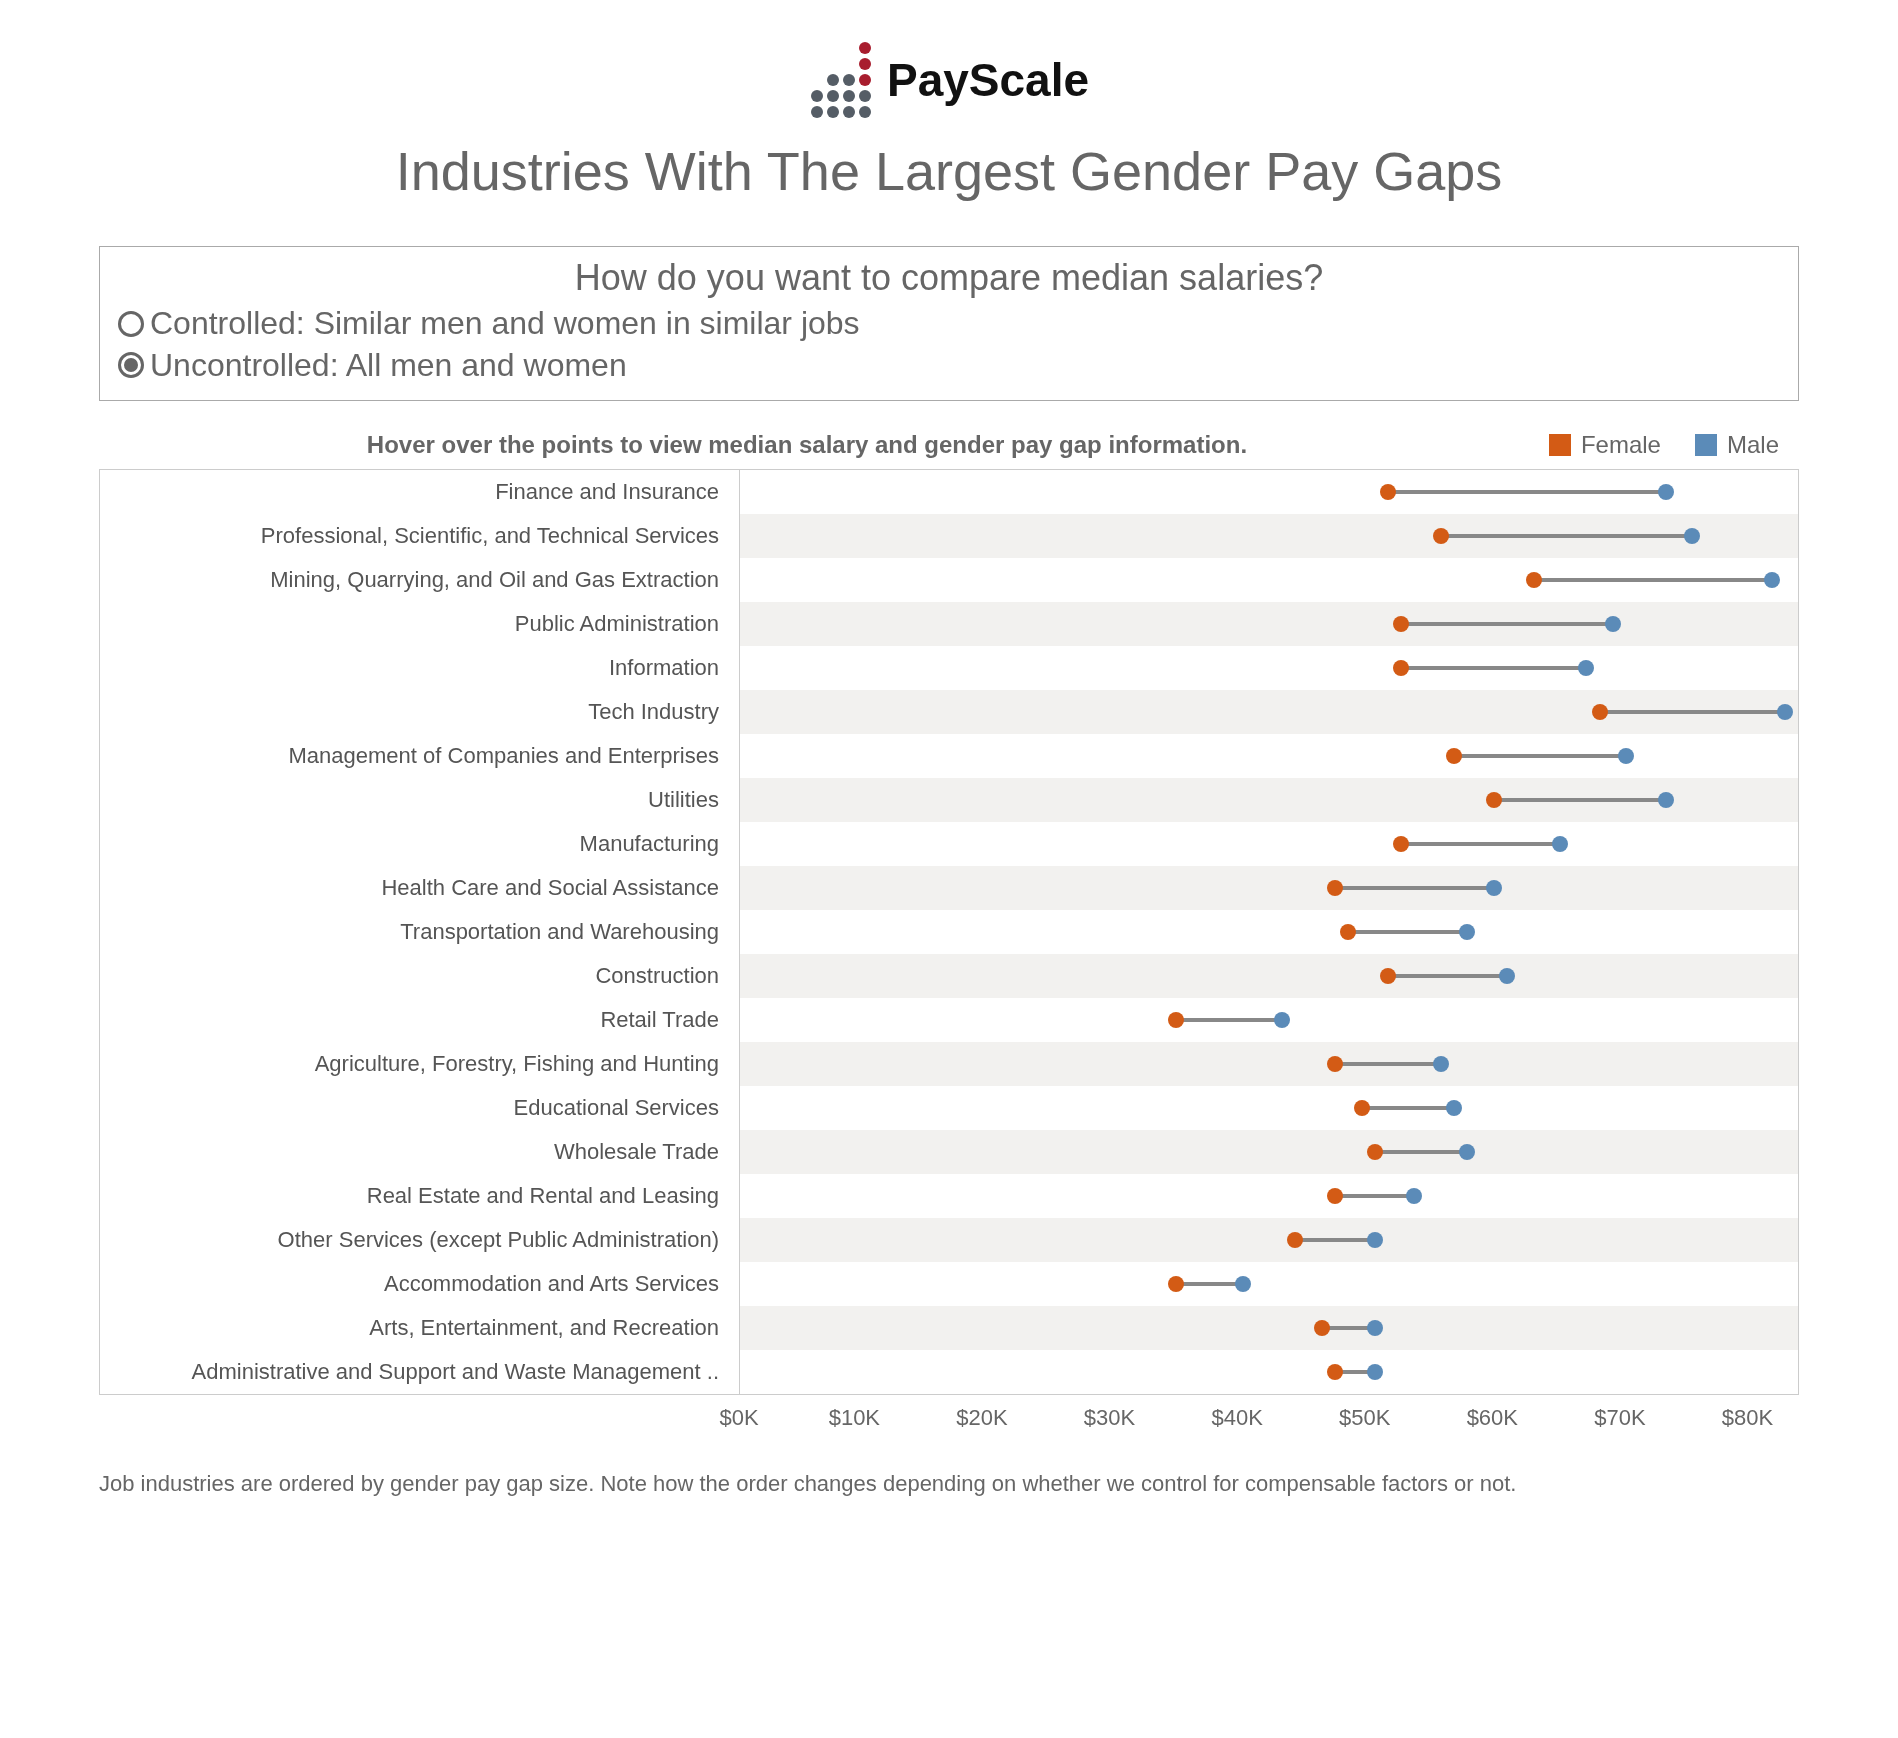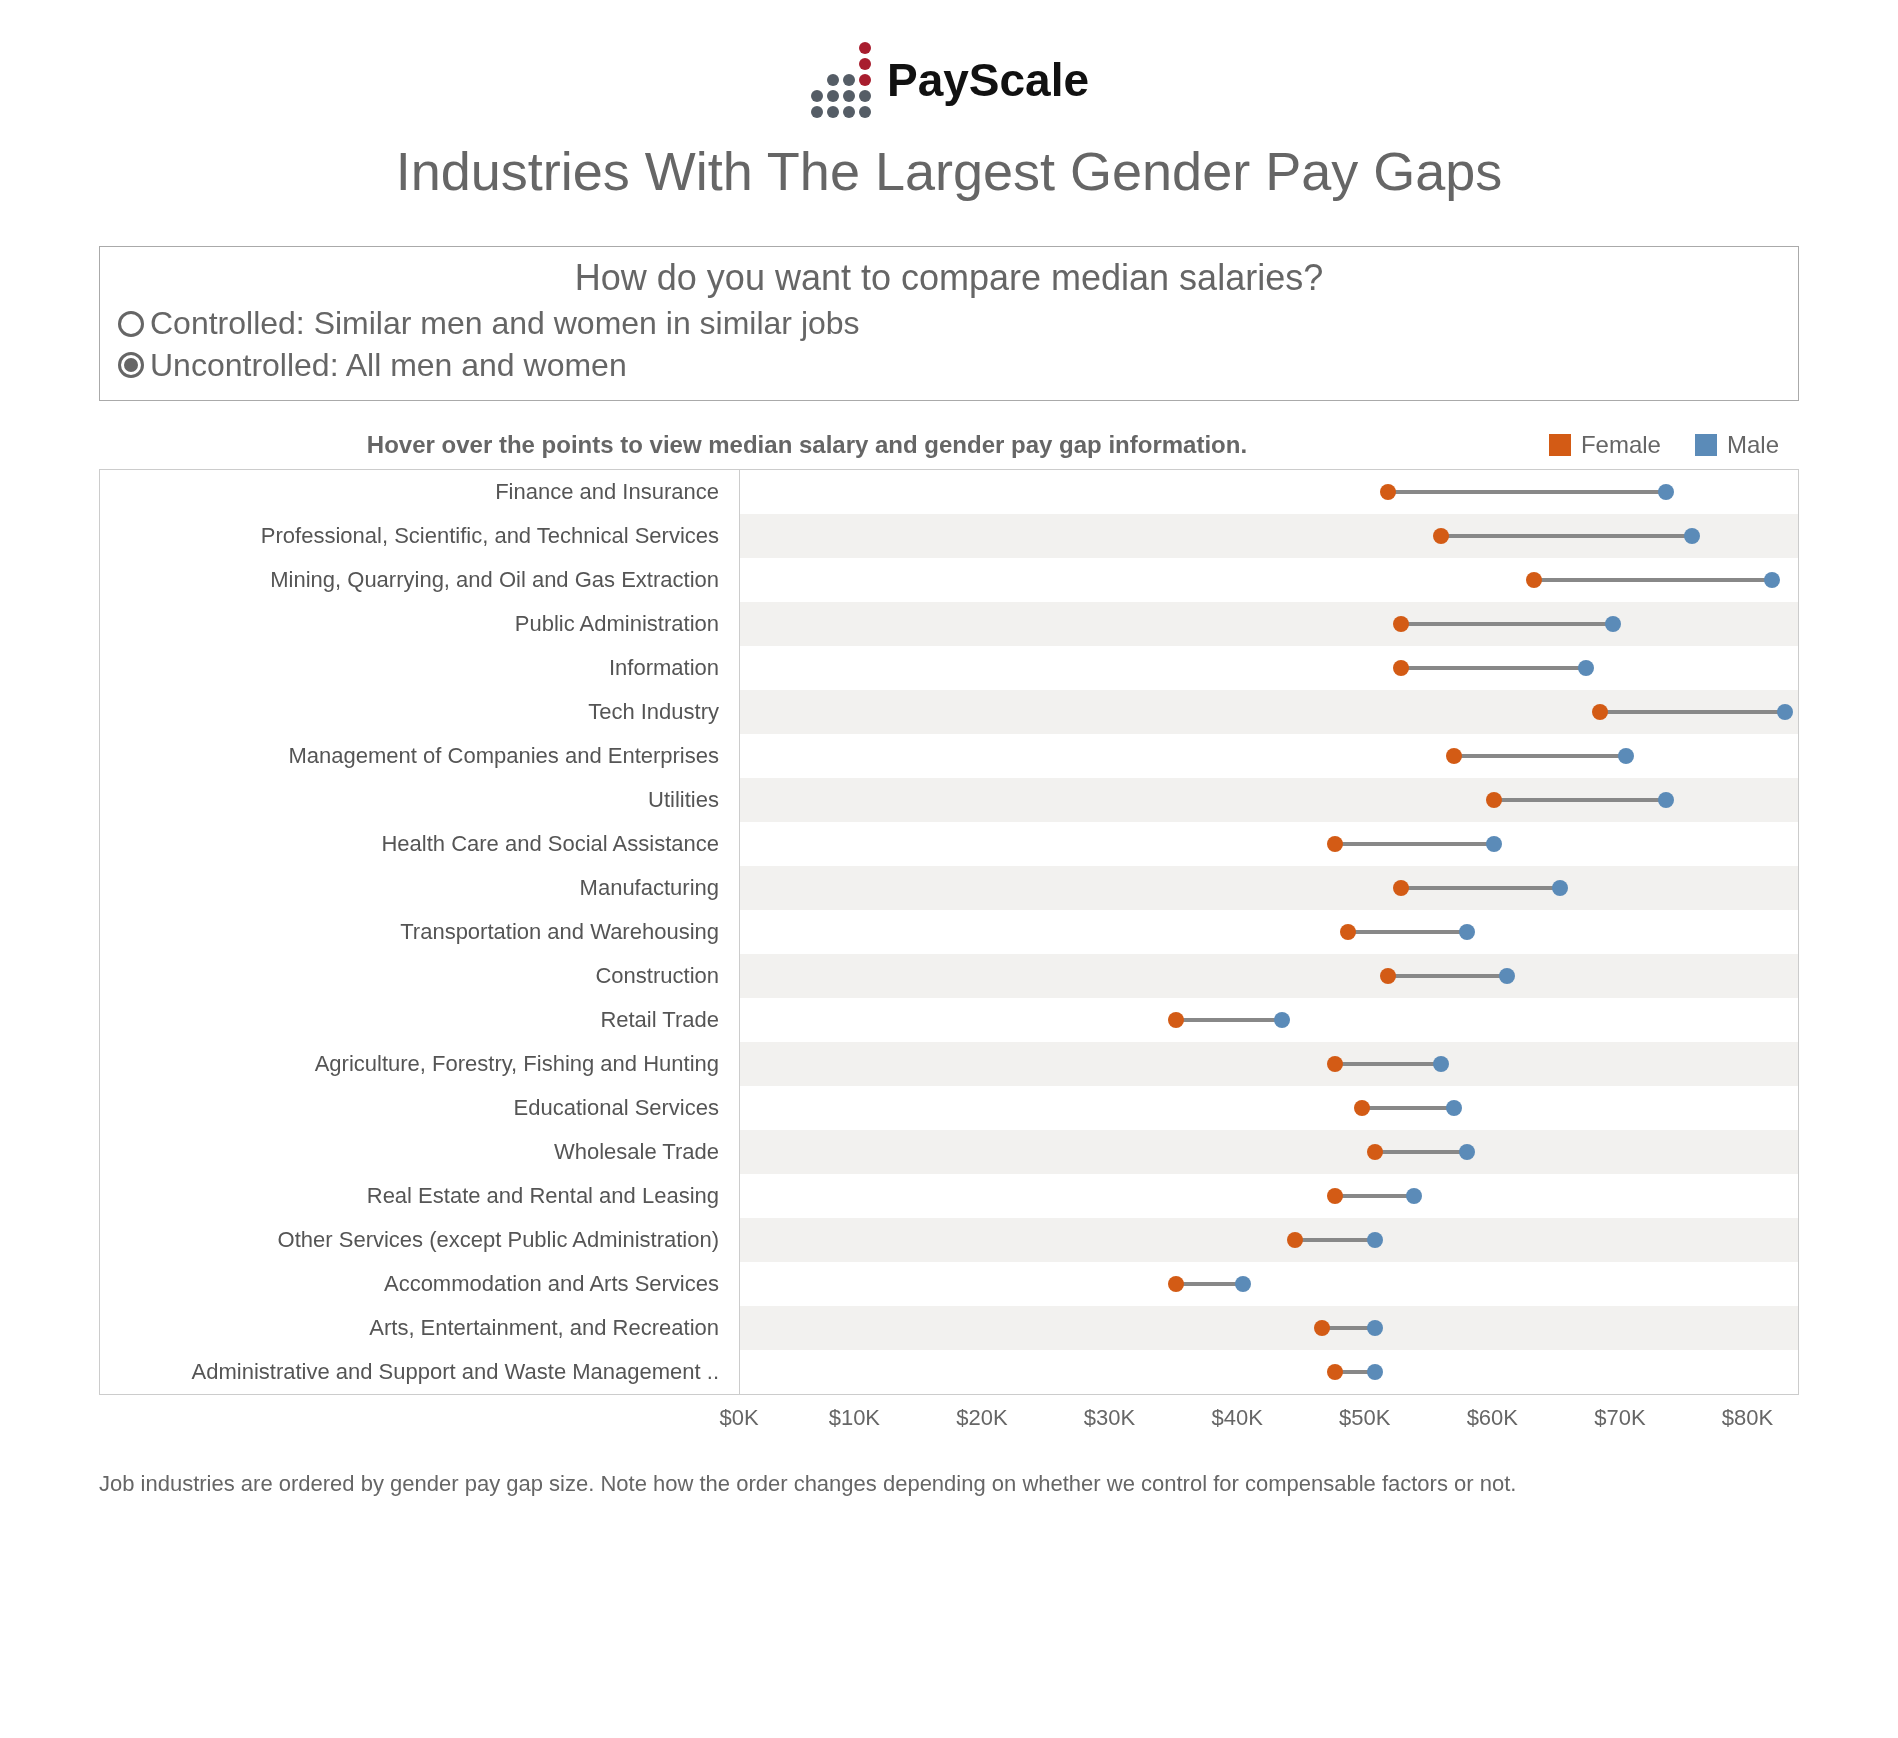--- a/index.html
+++ b/index.html
@@ -243,33 +243,33 @@
       </div>
       <div class="row">
         <div class="row-label">Utilities</div>
         <div class="plot">
           <div class="bar" style="left: 71.25%; width: 16.25%;"></div>
           <div class="marker f" style="left: 71.25%;"></div>
           <div class="marker m" style="left: 87.5%;"></div>
         </div>
       </div>
       <div class="row">
+        <div class="row-label">Manufacturing</div>
+        <div class="plot">
+          <div class="bar" style="left: 62.5%; width: 15%;"></div>
+          <div class="marker f" style="left: 62.5%;"></div>
+          <div class="marker m" style="left: 77.5%;"></div>
+        </div>
+      </div>
+      <div class="row">
         <div class="row-label">Health Care and Social Assistance</div>
         <div class="plot">
           <div class="bar" style="left: 56.25%; width: 15%;"></div>
           <div class="marker f" style="left: 56.25%;"></div>
           <div class="marker m" style="left: 71.25%;"></div>
-        </div>
-      </div>
-      <div class="row">
-        <div class="row-label">Manufacturing</div>
-        <div class="plot">
-          <div class="bar" style="left: 62.5%; width: 15%;"></div>
-          <div class="marker f" style="left: 62.5%;"></div>
-          <div class="marker m" style="left: 77.5%;"></div>
         </div>
       </div>
       <div class="row">
         <div class="row-label">Transportation and Warehousing</div>
         <div class="plot">
           <div class="bar" style="left: 57.5%; width: 11.25%;"></div>
           <div class="marker f" style="left: 57.5%;"></div>
           <div class="marker m" style="left: 68.75%;"></div>
         </div>
       </div>

